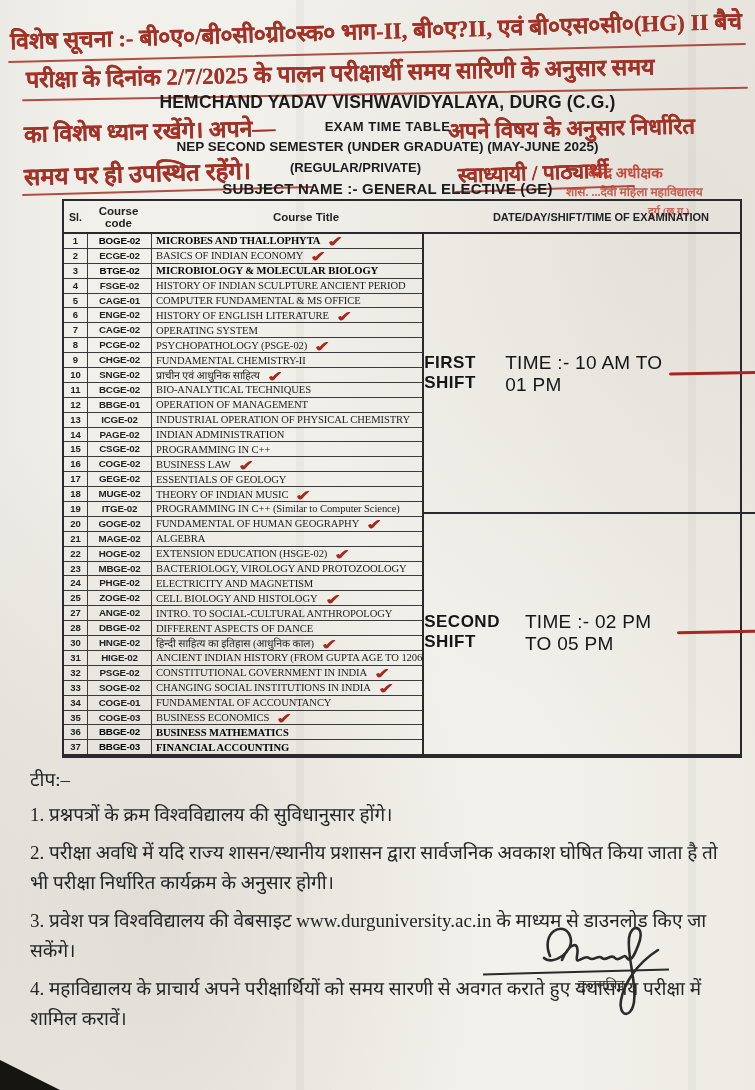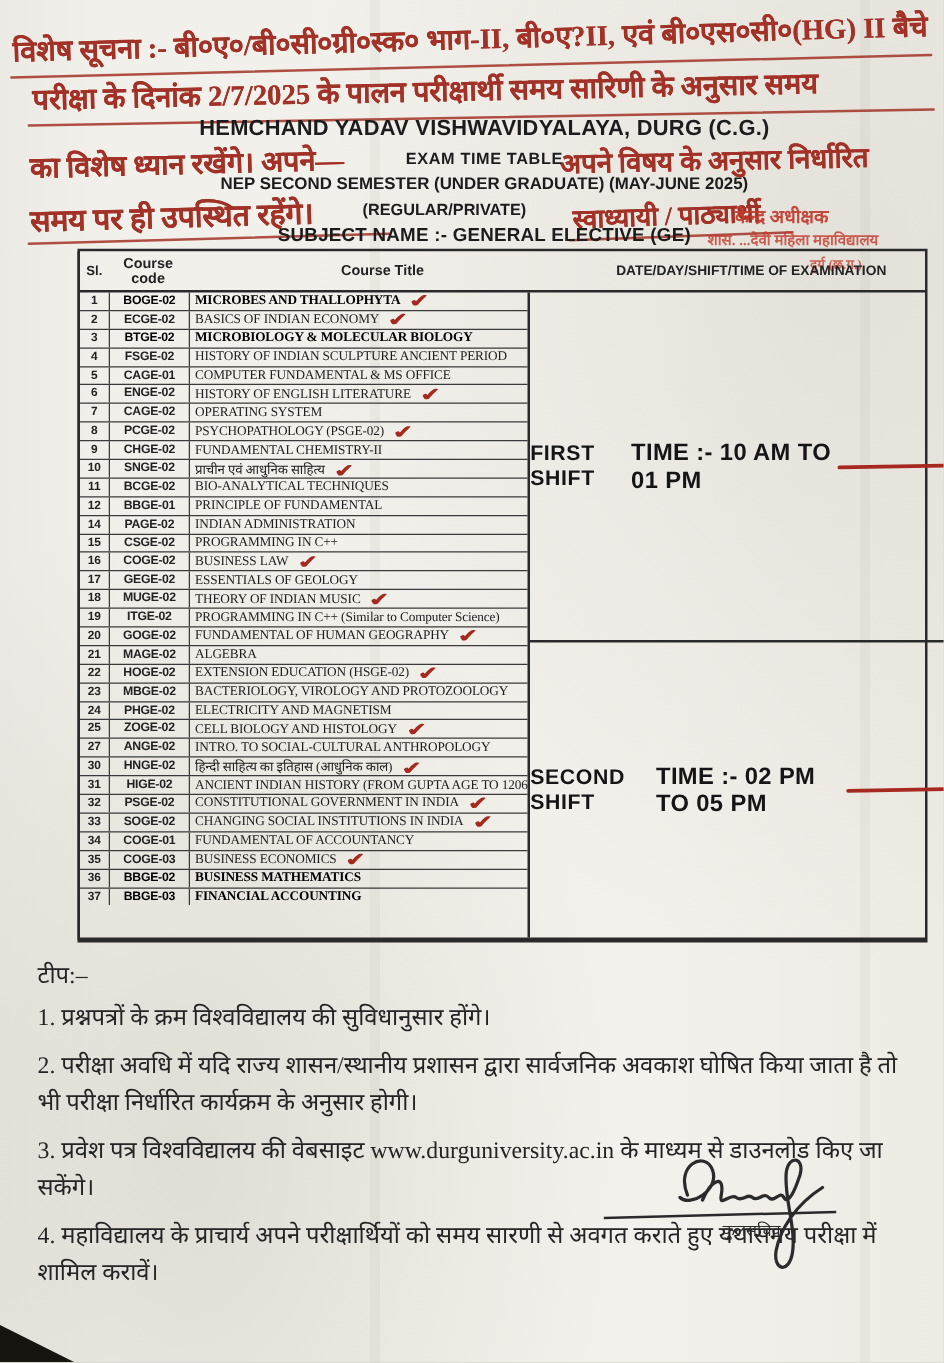--- a/index.html
+++ b/index.html
@@ -47,21 +47,21 @@
   .trow .title{flex:1; padding-left:4px; font-size:10.6px; white-space:nowrap; letter-spacing:-.1px; color:#1d1d1d;}
   .trow.hvy .code,.trow.hvy .title{font-weight:bold; color:#000;}
   .check{display:inline-block; color:#a5291f; font-size:13px; font-weight:bold;
          transform:rotate(-6deg) scaleX(1.5); margin-left:10px; line-height:0; vertical-align:-2px;}
   .shiftcol{flex:1; display:flex; flex-direction:column; border-left:2px solid #2a2a2a;}
   .shiftcell{display:flex; align-items:center; justify-content:center;
              font-family:"Liberation Sans",sans-serif; color:#151515;}
   .shiftcell.first{height:278px; border-bottom:2px solid #2a2a2a;}
   .shiftcell.second{height:236.3px;gap:24px;}
   .sh-name{font-size:17px; font-weight:bold; letter-spacing:.5px;}
-  .sh-time{font-size:19px; font-weight:bold; margin-top:2px; letter-spacing:.3px;}
+  .sh-time{font-size:19px; font-weight:normal; margin-top:2px; letter-spacing:.3px;}
   .sh-ul{width:230px; height:2.5px; background:#a5291f; border-radius:2px; transform:rotate(-1deg); margin:2px 0 4px;}
   .sh-date{font-size:20px; font-weight:bold;}
   .sh-day{font-family:"Liberation Serif",serif; font-size:15.5px; font-weight:bold; letter-spacing:1.5px; margin-top:3px;}
   
   .notes{position:absolute; left:30px; top:766px; width:706px; font-size:19px; color:#242424;}
   .notes .nh{margin-bottom:8px;}
   .notes .ni{margin-bottom:9px; line-height:1.55;}
   
   .sig-line{position:absolute; left:483px; top:971px; width:186px; height:2px; background:#2a2a2a; transform:rotate(-1.5deg);}
   .sig-label{position:absolute; left:578px; top:975px; font-size:13px; color:#2a2a2a;}
@@ -161,21 +161,26 @@
             <div class="title">प्राचीन एवं आधुनिक साहित्य<span class="check">✔</span></div>
           </div>
           <div class="trow">
             <div class="sl">11</div>
             <div class="code">BCGE-02</div>
             <div class="title">BIO-ANALYTICAL TECHNIQUES</div>
           </div>
           <div class="trow">
             <div class="sl">12</div>
             <div class="code">BBGE-01</div>
-            <div class="title">PRINCIPLE OF FUNDAMENTAL</div>
+            <div class="title">OPERATION OF MANAGEMENT</div>
+          </div>
+          <div class="trow">
+            <div class="sl">13</div>
+            <div class="code">ICGE-02</div>
+            <div class="title">INDUSTRIAL OPERATION OF PHYSICAL CHEMISTRY</div>
           </div>
           <div class="trow">
             <div class="sl">14</div>
             <div class="code">PAGE-02</div>
             <div class="title">INDIAN ADMINISTRATION</div>
           </div>
           <div class="trow">
             <div class="sl">15</div>
             <div class="code">CSGE-02</div>
             <div class="title">PROGRAMMING IN C++</div>
@@ -227,20 +232,25 @@
           </div>
           <div class="trow">
             <div class="sl">25</div>
             <div class="code">ZOGE-02</div>
             <div class="title">CELL BIOLOGY AND HISTOLOGY<span class="check">✔</span></div>
           </div>
           <div class="trow">
             <div class="sl">27</div>
             <div class="code">ANGE-02</div>
             <div class="title">INTRO. TO SOCIAL-CULTURAL ANTHROPOLOGY</div>
+          </div>
+          <div class="trow">
+            <div class="sl">28</div>
+            <div class="code">DBGE-02</div>
+            <div class="title">DIFFERENT ASPECTS OF DANCE</div>
           </div>
           <div class="trow">
             <div class="sl">30</div>
             <div class="code">HNGE-02</div>
             <div class="title">हिन्दी साहित्य का इतिहास (आधुनिक काल)<span class="check">✔</span></div>
           </div>
           <div class="trow">
             <div class="sl">31</div>
             <div class="code">HIGE-02</div>
             <div class="title">ANCIENT INDIAN HISTORY (FROM GUPTA AGE TO 1206</div>

